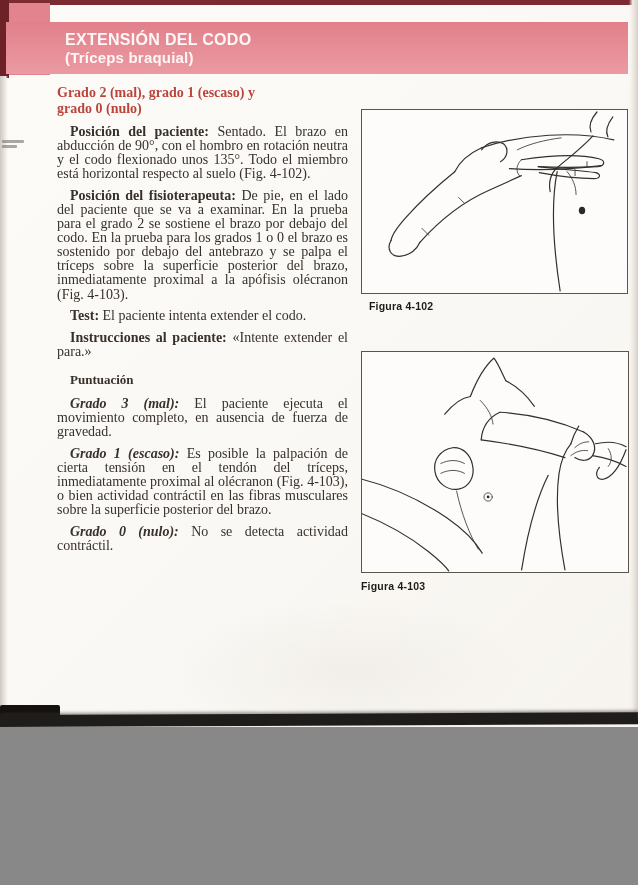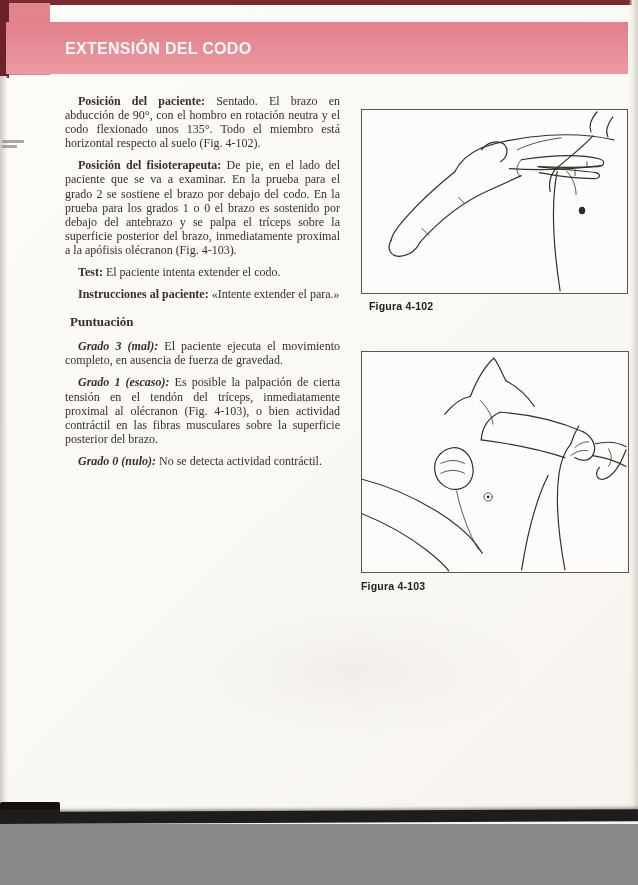--- a/index.html
+++ b/index.html
@@ -1,17 +1,17 @@
 <!DOCTYPE html>
 <html><head>
 <meta charset="utf-8">
 <style>
   html,body{margin:0;padding:0;background:#888;}
   .page{
-    position:relative;width:638px;height:824px;margin:0 auto;
+    position:relative;width:638px;height:727px;margin:0 auto;
     background:linear-gradient(135deg,#fcfbf8 0%,#faf8f4 60%,#f7f4ef 100%);
     overflow:hidden;
     font-family:"Liberation Serif", serif;
     color:#362c24;
   }
   
   .scan-top-line{position:absolute;left:0;top:0;width:100%;height:5px;background:#7c2b31;}
   .spine-edge{position:absolute;left:0;top:0;width:9px;height:78px;background:#6d2228;}
   .corner-pink{position:absolute;left:6px;top:3px;width:44px;height:72px;background:#e2848e;}
   .bottom-strip{position:absolute;left:0;bottom:0;width:100%;height:12px;background:#1e1d1b;
@@ -35,21 +35,21 @@
     padding-left:59px;box-sizing:border-box;
   }
   .banner-title{font-family:"Liberation Sans",sans-serif;font-weight:bold;font-size:16px;
     line-height:19px;color:#fdf8f6;letter-spacing:.3px;}
   .banner-subtitle{font-family:"Liberation Sans",sans-serif;font-weight:bold;font-size:15px;
     line-height:18px;color:#fdf8f6;letter-spacing:.2px;}
 
   
   .text-col{position:absolute;left:57px;top:85px;width:291px;}
   .grade-heading{color:#b9453c;font-weight:bold;font-size:14px;line-height:15.5px;}
-  .text-col p{margin:8px;font-size:12px;line-height:14.1px;text-align:justify;text-indent:13px;
+  .text-col p{margin:0;font-size:14px;line-height:14.1px;text-align:justify;text-indent:13px;
     color:#38302a;}
   .text-col p.mt1{margin-top:9px;}
   .text-col p.mt2{margin-top:7.5px;}
   .lead{font-weight:bold;}
   .lead-bi{font-weight:bold;font-style:italic;}
   .score-heading{font-weight:bold;font-size:13px;margin-top:13px;text-indent:13px;color:#38302a;}
 
   
   .figure-box{position:absolute;background:#fdfcfa;border:1px solid #5a564f;box-sizing:border-box;}
   .fig1{left:361px;top:109px;width:267px;height:185px;}
@@ -84,23 +84,28 @@
     <span></span>
       <span></span>
   </div>
   <div class="right-page-edge"></div>
   <div class="page-shadow-blob"></div>
   <div class="bottom-corner"></div>
   <div class="bottom-strip"></div>
 
   <div class="banner">
     <div class="banner-title">EXTENSIÓN DEL CODO</div>
+    <div class="banner-subtitle">(Tríceps braquial)</div>
   </div>
 
   <div class="text-col">
+    <div class="grade-heading">
+      <div>Grado 2 (mal), grado 1 (escaso) y</div>
+      <div>grado 0 (nulo)</div>
+    </div>
 
     <p class="mt1"><span class="lead">Posición del paciente:</span><span> Sentado. El brazo en abducción de 90°, con el hombro en rotación neutra y el codo flexionado unos 135°. Todo el miembro está horizontal respecto al suelo (Fig. 4-102).</span></p>
 
     <p class="mt2"><span class="lead">Posición del fisioterapeuta:</span><span> De pie, en el lado del paciente que se va a examinar. En la prueba para el grado 2 se sostiene el brazo por debajo del codo. En la prueba para los grados 1 o 0 el brazo es sostenido por debajo del antebrazo y se palpa el tríceps sobre la superficie posterior del brazo, inmediatamente proximal a la apófisis olécranon (Fig. 4-103).</span></p>
 
     <p class="mt2"><span class="lead">Test:</span><span> El paciente intenta extender el codo.</span></p>
 
     <p class="mt2"><span class="lead">Instrucciones al paciente:</span><span> «Intente extender el para.»</span></p>
 
     <div class="score-heading">Puntuación</div>

